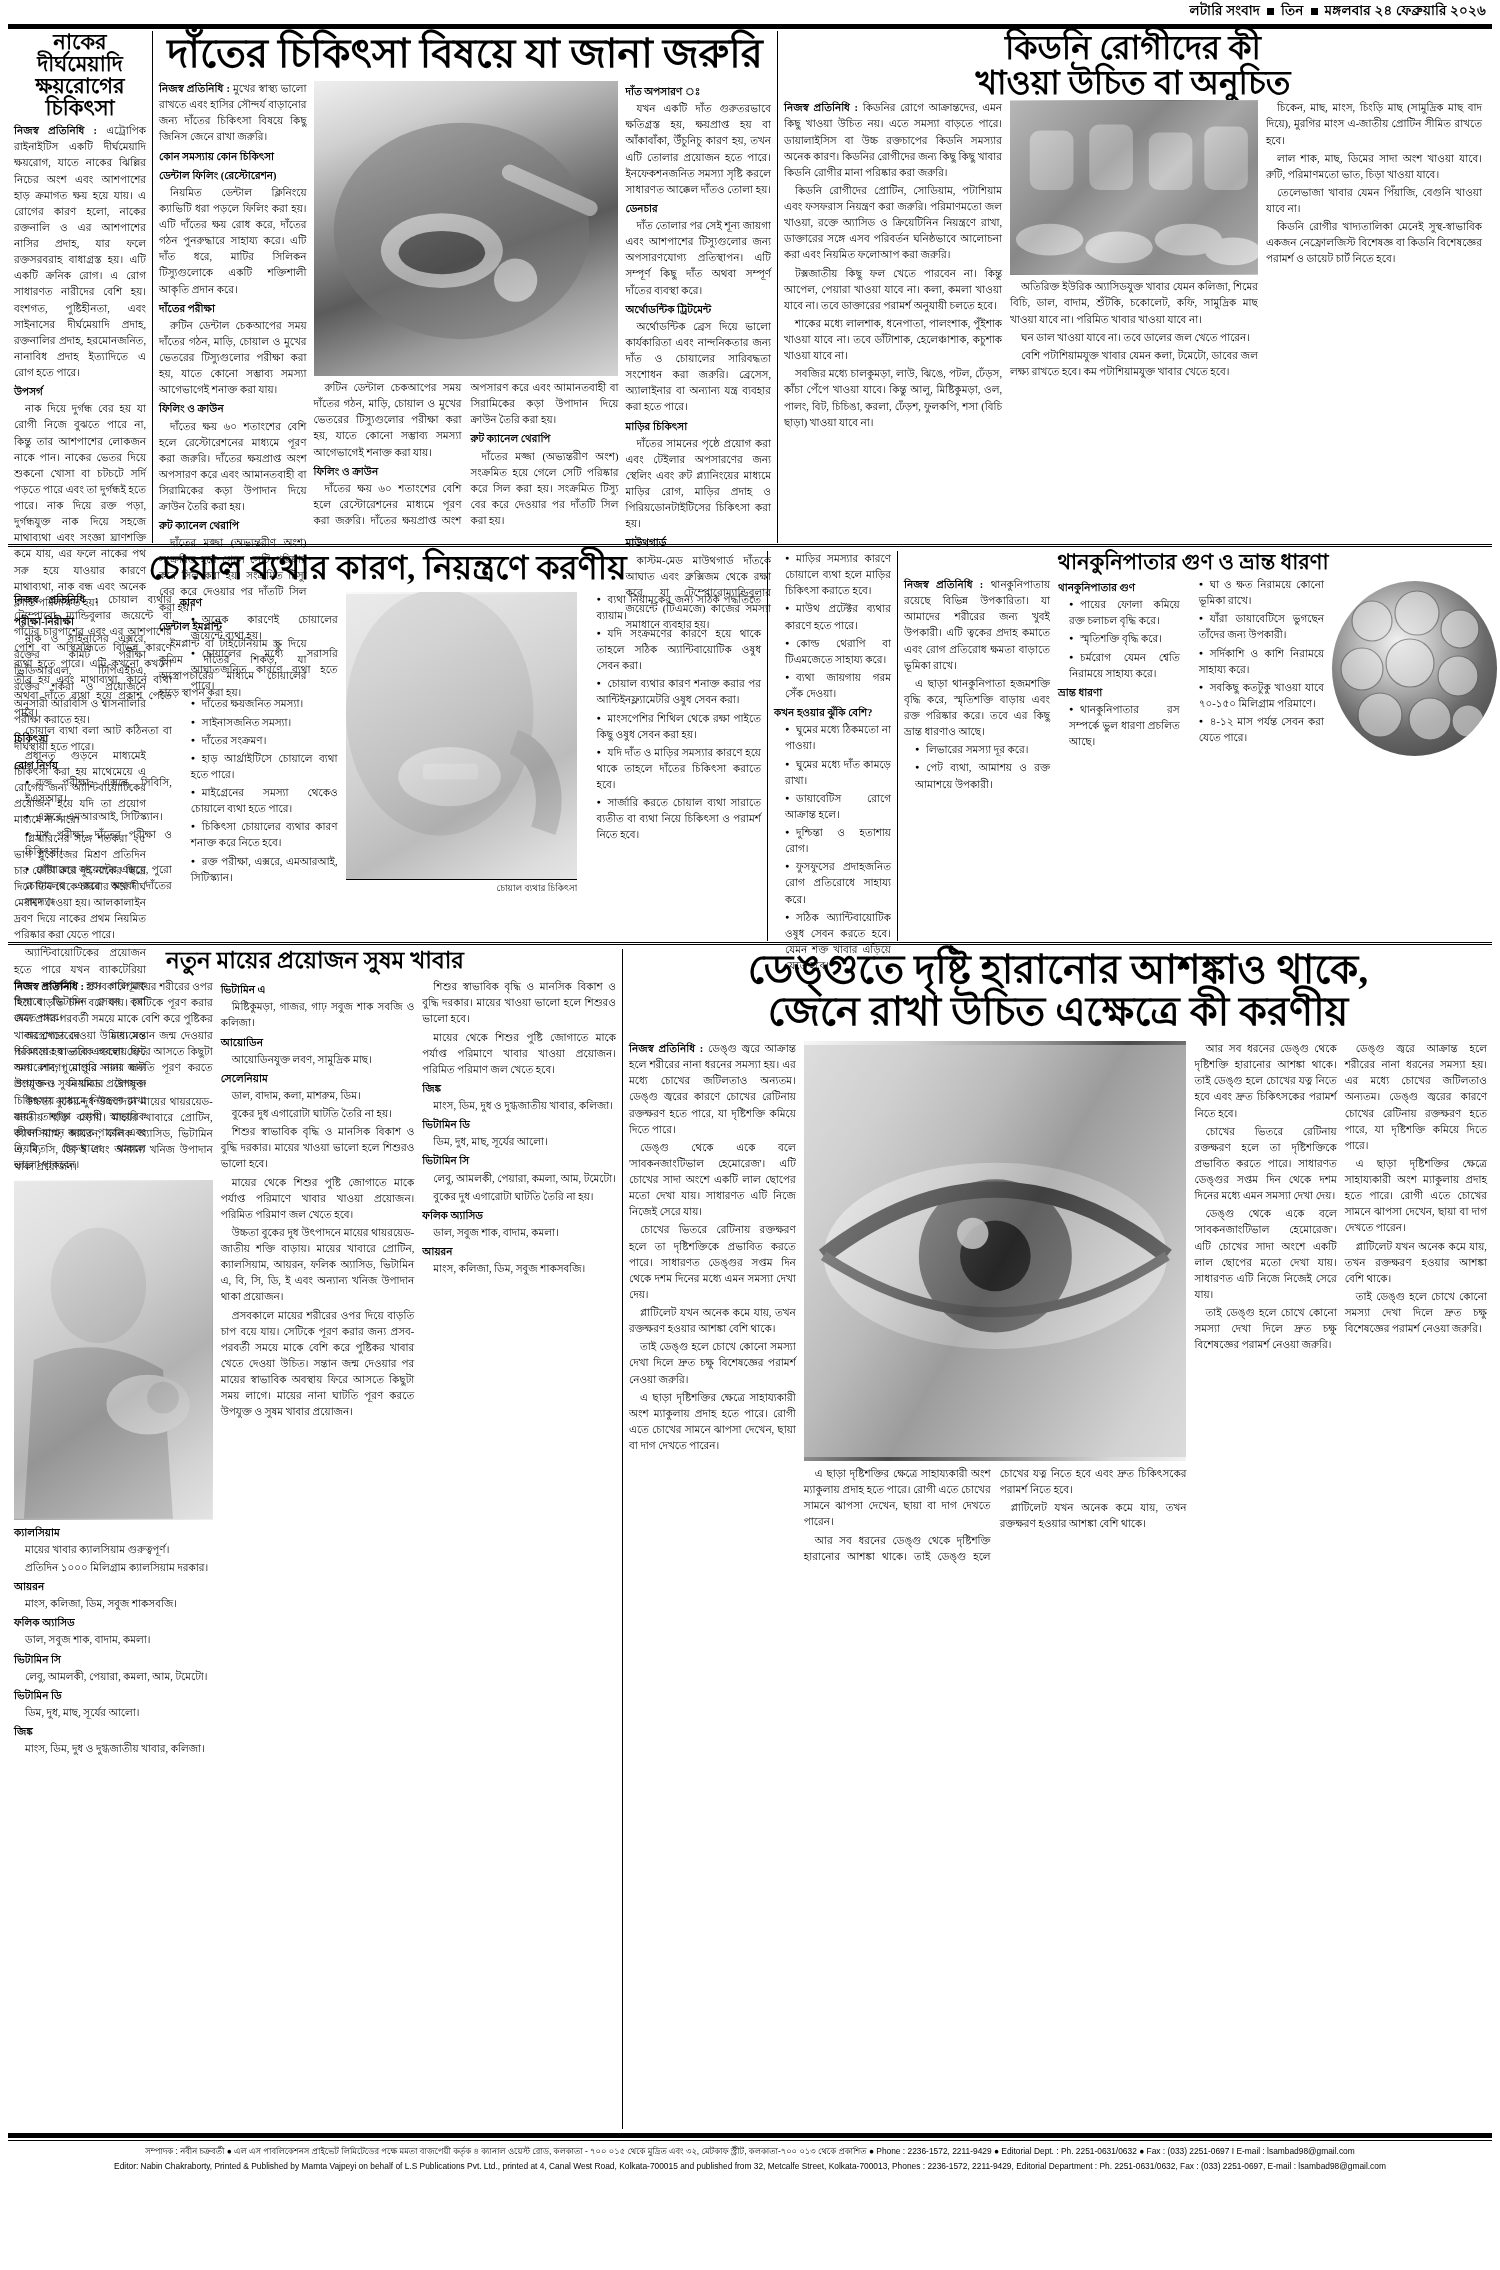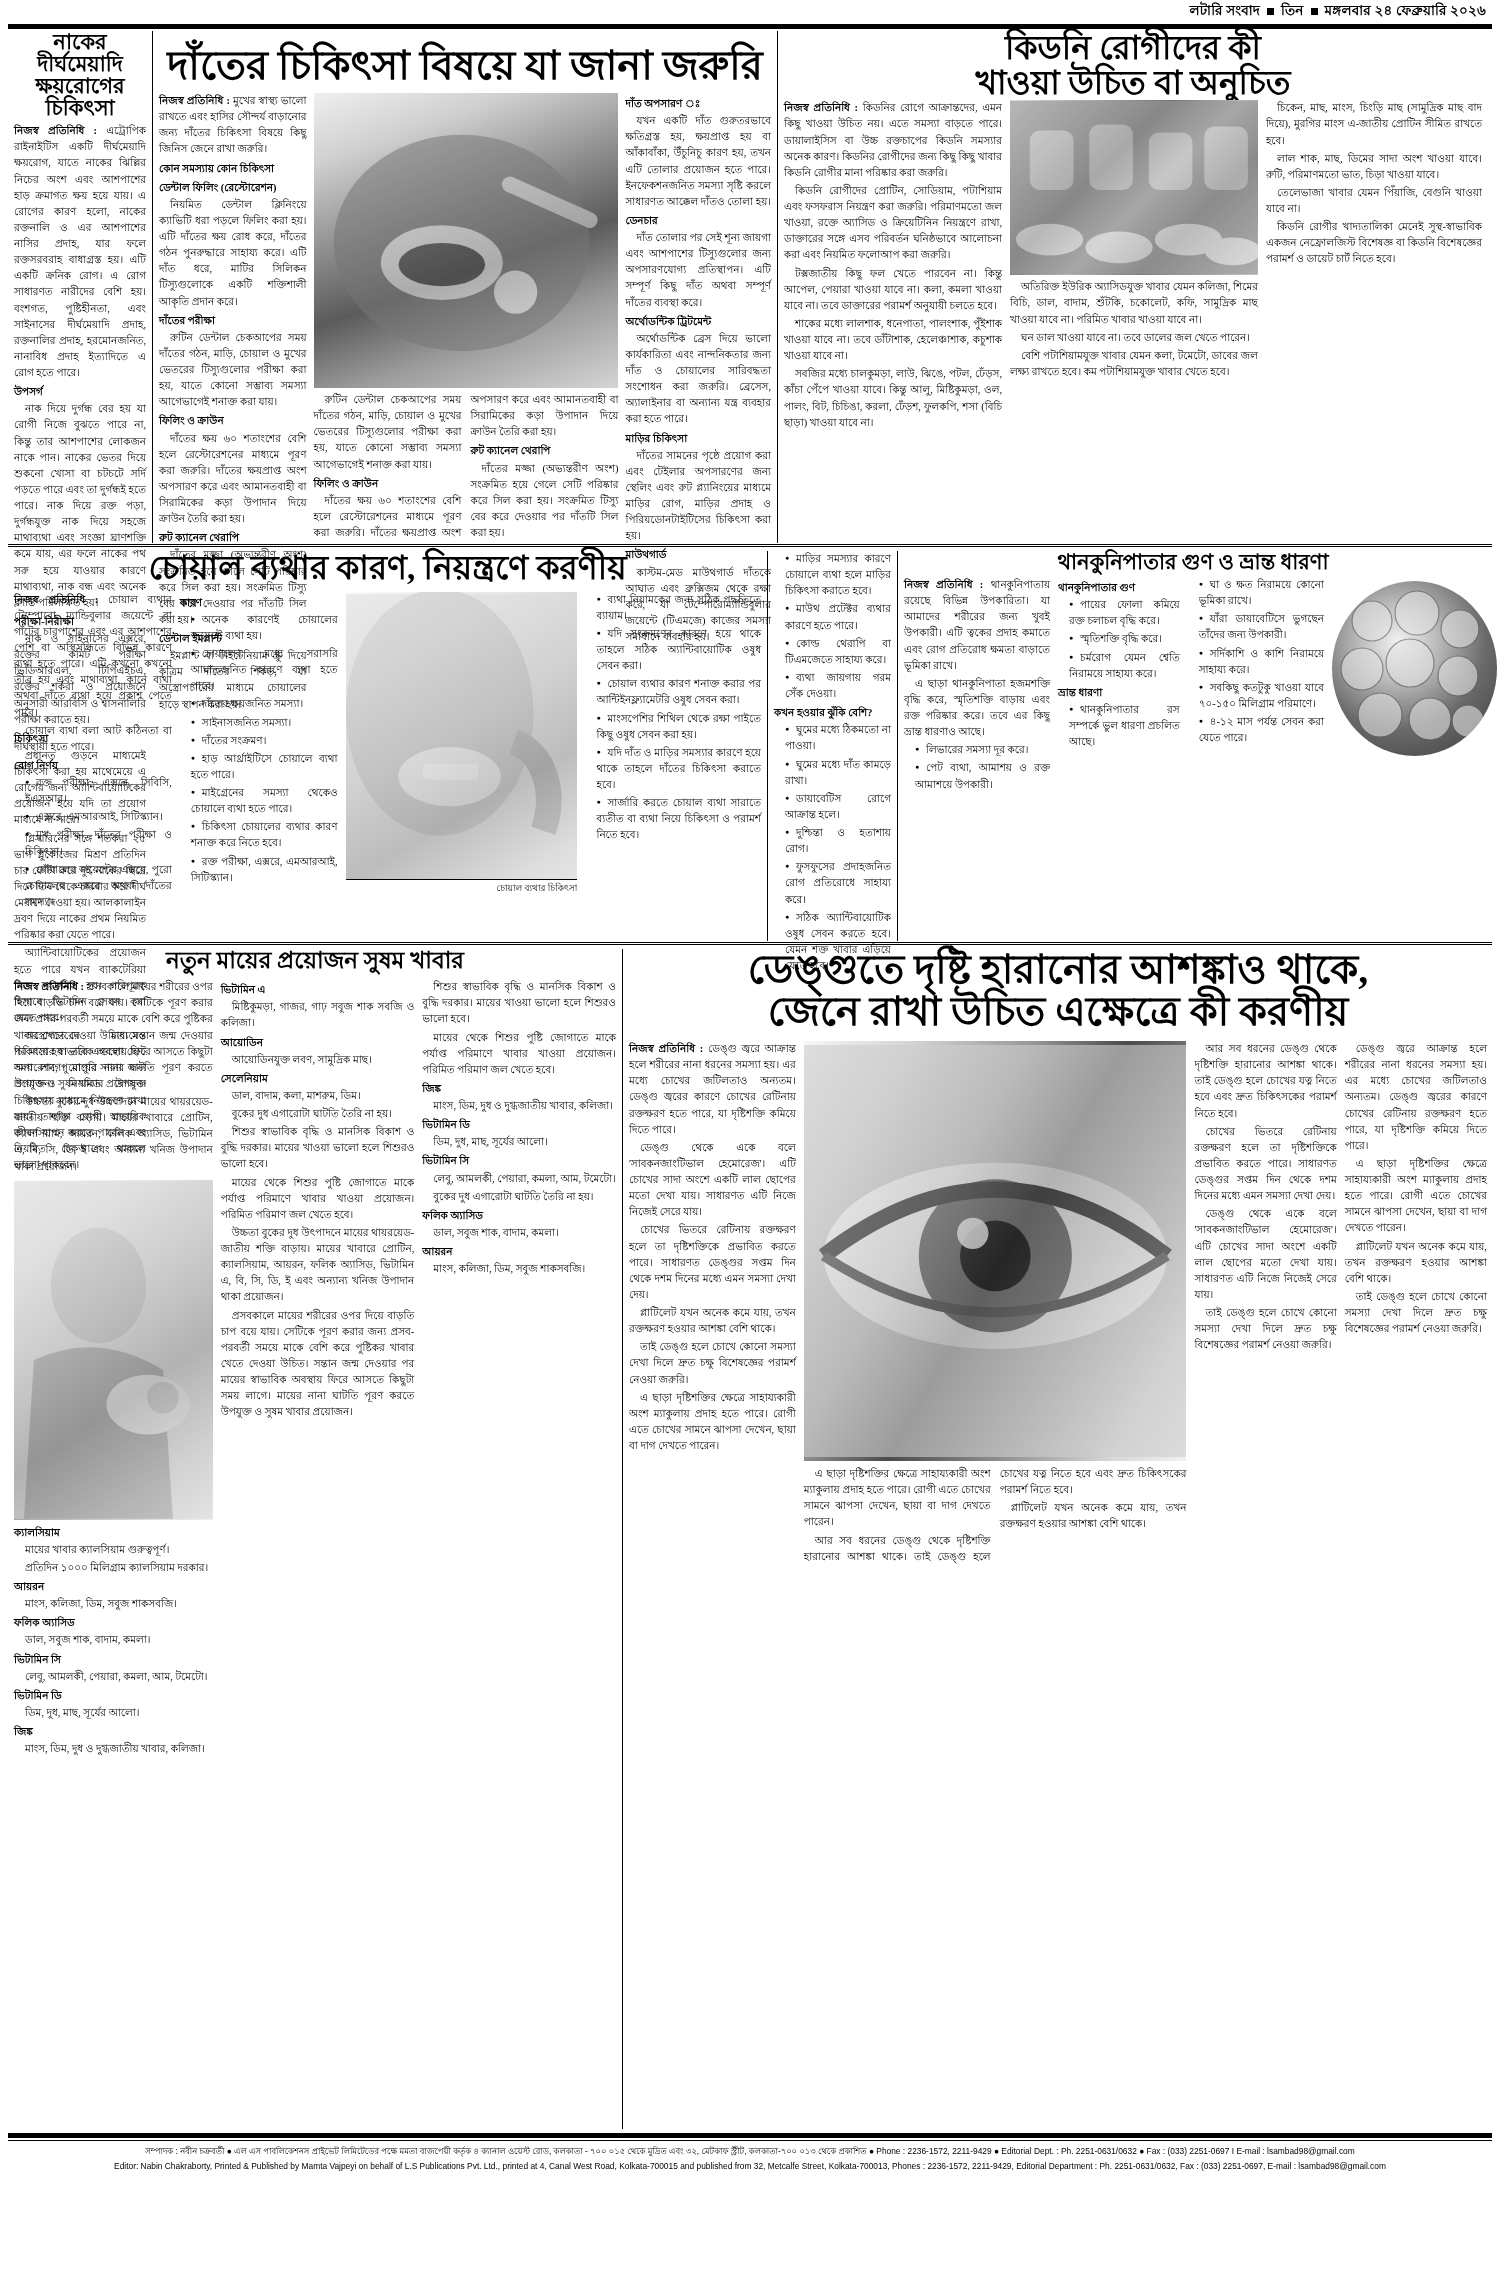--- a/index.html
+++ b/index.html
@@ -119,21 +119,21 @@
         <p>নাক ও সাইনাসের এক্সরে, রক্তের কমিট পরীক্ষা ভিডিআরএল, টিপিএইচএ, রক্তের শর্করা ও প্রয়োজনে অনুসারী আরবিসি ও শ্বাসনালিরি পরীক্ষা করাতে হয়।</p>
         <span class="sub">চিকিৎসা</span>
         <p>প্রধানত গুড়নে মাধ্যমেই চিকিৎসা করা হয় মাথেমেয়ে এ রোগের জন্য অ্যান্টিবায়োটিকের প্রয়োজন হয়ে যদি তা প্রয়োগ মাধ্যমে না সারে।</p>
         <p>গ্লিসারিনের সঙ্গে শতকরা ২৫ ভাগ গ্লুকোজের মিশ্রণ প্রতিদিন চার ফোঁটা করে দুই নাকের ছিদ্রে দিনে তিন থেকে চারবার করে দীর্ঘ মেয়াদে দেওয়া হয়। আলকালাইন দ্রবণ দিয়ে নাকের প্রথম নিয়মিত পরিষ্কার করা যেতে পারে।</p>
         <p>অ্যান্টিবায়োটিকের প্রয়োজন হতে পারে যখন ব্যাকটেরিয়া দিয়ে সংক্রমিত হয়। পরিপূরক হিসাবে ভিটামিন সেবন করা যেতে পারে।</p>
         <p>অস্ত্রোপচারের মাধ্যমেও চিকিৎসা হয়। তবে এগুলো ছোট অপারেশন, পুরোপুরি সারার জন্য প্রয়োজন। নিয়মিত উপযুক্ত চিকিৎসায় মাধ্যমে নিয়ন্ত্রণে রাখা যায়। তাছাড়া রোগী স্বাভাবিক জীবন যাপন করতে পারেন এবং নিয়মিত চেকআপে থাকলে ভালো থাকবেন।</p>
       </div>
     </div>
 
     <div class="col vrule" style="width:625px;">
-      <div class="hl hl-xxl" style="margin:14px 0 6px">দাঁতের চিকিৎসা বিষয়ে যা জানা জরুরি</div>
+      <div class="hl hl-xxl" style="margin:2px 0 6px">দাঁতের চিকিৎসা বিষয়ে যা জানা জরুরি</div>
       <div style="display:flex;gap:7px;">
         <div class="body-col" style="width:150px">
           <p style="text-indent:0"><span class="lead">নিজস্ব প্রতিনিধি :</span>
             <span>মুখের স্বাস্থ্য ভালো রাখতে এবং হাসির সৌন্দর্য বাড়ানোর জন্য দাঁতের চিকিৎসা বিষয়ে কিছু জিনিস জেনে রাখা জরুরি।</span></p>
           <span class="sub">কোন সমস্যায় কোন চিকিৎসা</span>
           <span class="sub">ডেন্টাল ফিলিং (রেস্টোরেশন)</span>
           <p>নিয়মিত ডেন্টাল ক্লিনিংয়ে ক্যাভিটি ধরা পড়লে ফিলিং করা হয়। এটি দাঁতের ক্ষয় রোধ করে, দাঁতের গঠন পুনরুদ্ধারে সাহায্য করে। এটি দাঁত ধরে, মাটির সিলিকন টিস্যুগুলোকে একটি শক্তিশালী আকৃতি প্রদান করে।</p>
           <span class="sub">দাঁতের পরীক্ষা</span>
           <p>রুটিন ডেন্টাল চেকআপের সময় দাঁতের গঠন, মাড়ি, চোয়াল ও মুখের ভেতরের টিস্যুগুলোর পরীক্ষা করা হয়, যাতে কোনো সম্ভাব্য সমস্যা আগেভাগেই শনাক্ত করা যায়।</p>
           <span class="sub">ফিলিং ও ক্রাউন</span>

